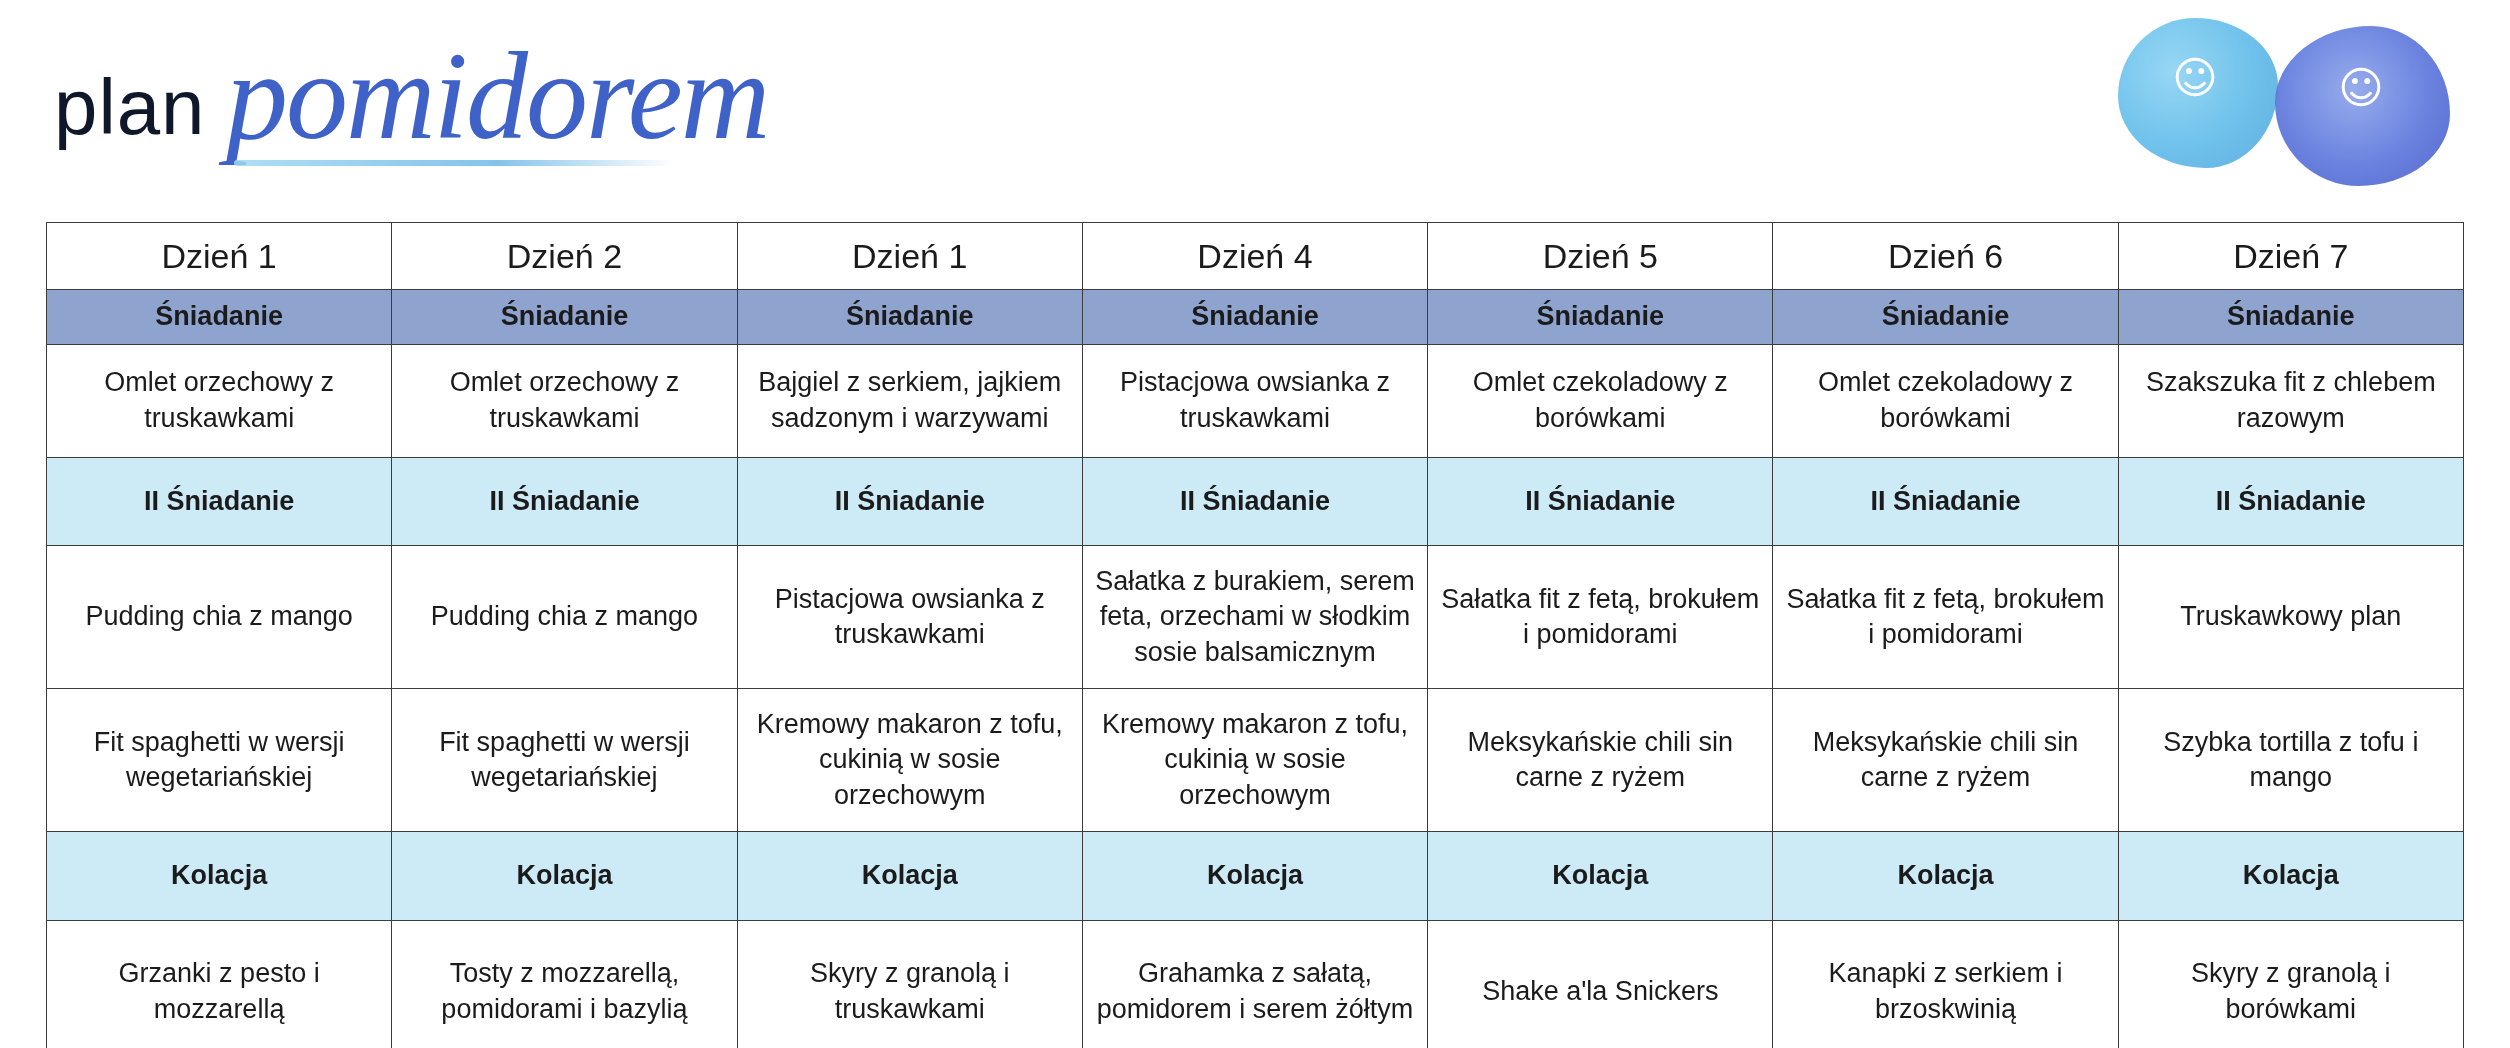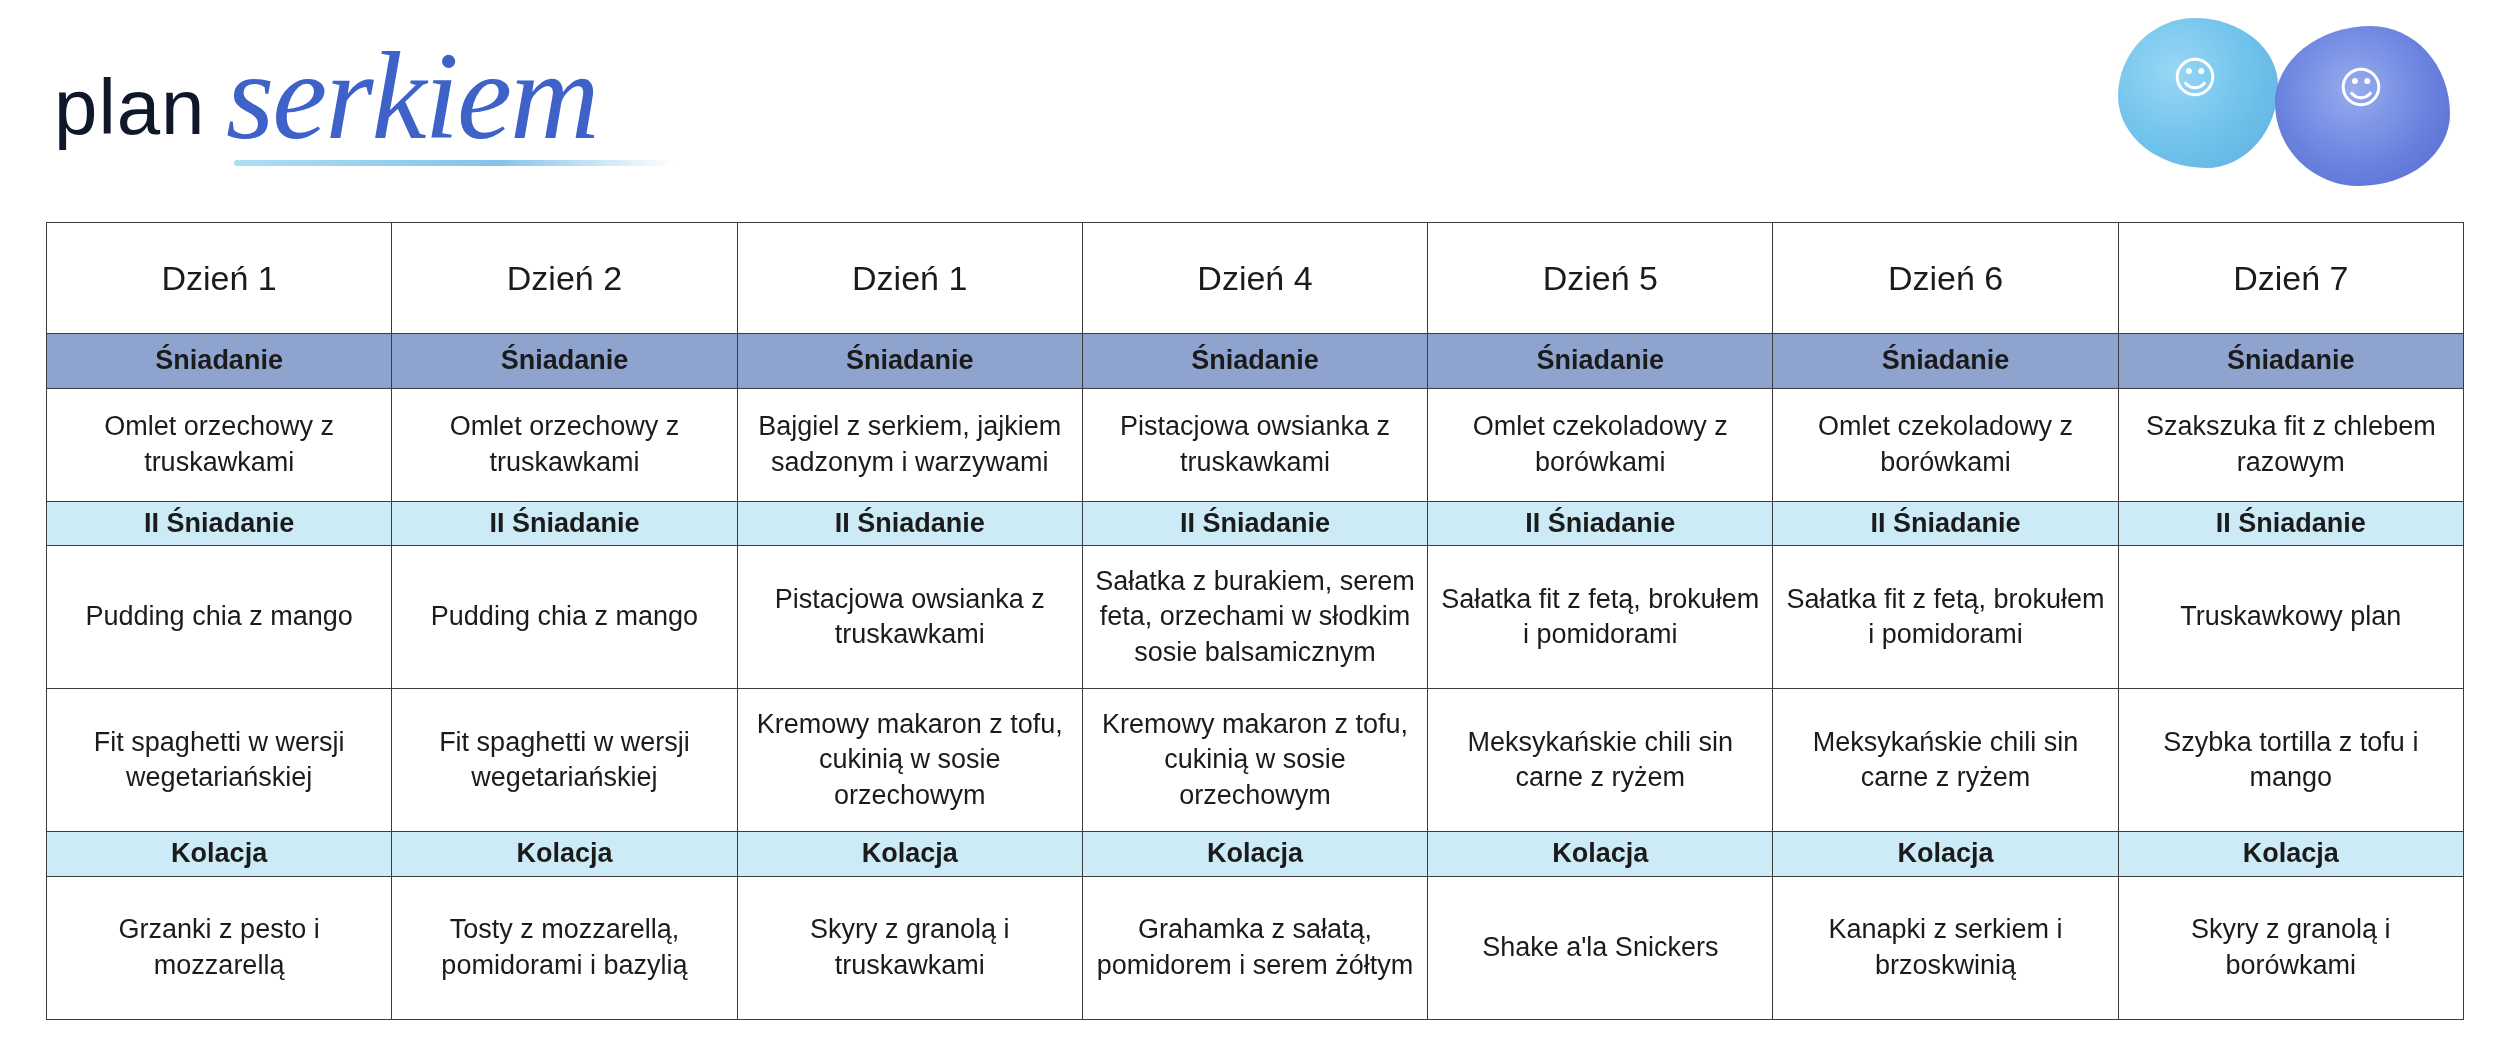--- a/index.html
+++ b/index.html
@@ -120,55 +120,55 @@
     text-align: center;
     vertical-align: middle;
     padding: 8px 10px;
     font-size: 27px;
     line-height: 1.32;
     color: #1b1b1b;
   }
   tr.day-head td {
     font-size: 34px;
     font-weight: 400;
-    padding: 28px 8px;
+    padding: 6px 8px;
     background: #ffffff;
     height: 54px;
   }
   tr.meal-label-dark td {
     background: #8fa3cf;
     font-weight: bold;
     font-size: 27px;
     padding: 9px 4px;
     height: 34px;
   }
   tr.meal-label-light td {
     background: #cdeaf7;
     font-weight: bold;
     font-size: 27px;
-    padding: 4px 8px;
+    padding: 26px 8px;
     height: 34px;
   }
   tr.meal-row td {
     background: #ffffff;
     height: 96px;
     margin-top: 43px;
   }
   tr.meal-row.tall td { height: 126px; }
 </style>
 </head>
 <body>
 
 <div class="page">
 
   <div class="header">
 
     <div class="logo">
       <span class="logo-plan">plan</span>
-      <span class="logo-tyg">serkiem</span>
+      <span class="logo-tyg">pomidorem</span>
       <span class="logo-underline"></span>
     </div>
 
     <div class="blobs">
       <span class="blob blob-a"></span>
       <span class="blob blob-b"></span>
       <span class="blob-fig fig-a">☺</span>
       <span class="blob-fig fig-b">☺</span>
     </div>
 

